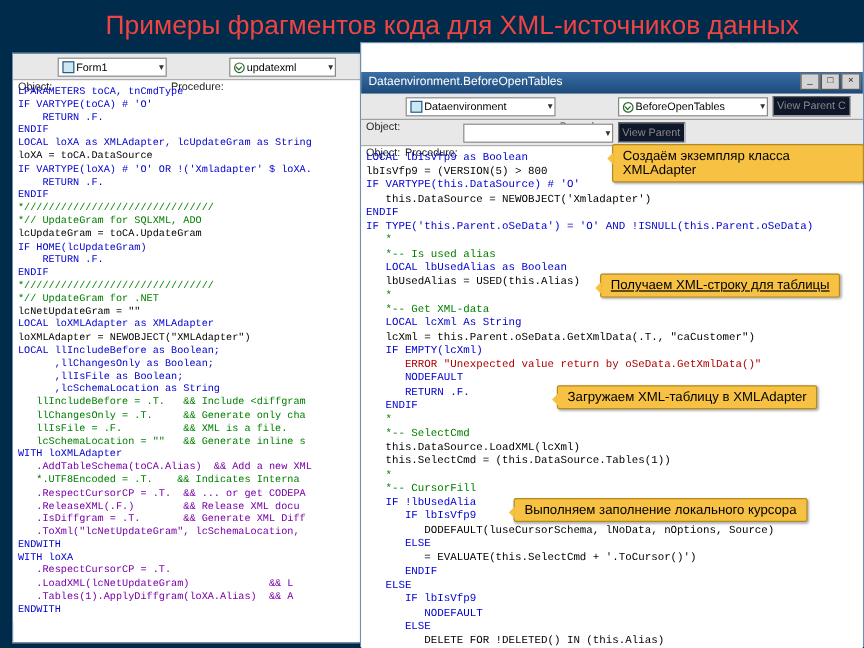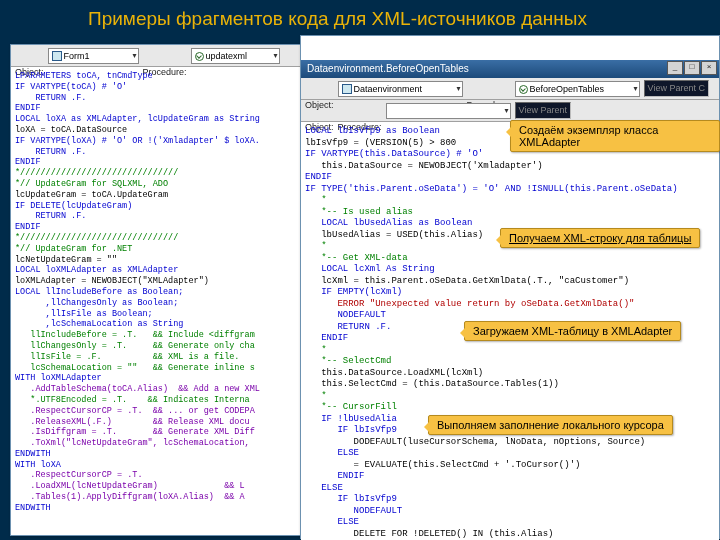--- a/index.html
+++ b/index.html
@@ -6,22 +6,22 @@
     margin: 0;
     padding: 0;
     width: 720px;
     height: 540px;
     background: #002b4a;
     font-family: "Segoe UI", Arial, sans-serif;
     position: relative;
     overflow: hidden;
   }
   .slide-title {
-    color: #eab308;
-    font-size: 19px;
+    color: #ef4444;
+    font-size: 22px;
     padding: 8px 0 8px 88px;
     font-weight: 400;
   }
   .pane {
     position: absolute;
     background: #ffffff;
     border: 1px solid #6c91b0;
     box-shadow: 1px 1px 3px rgba(0,0,0,0.3);
   }
   .pane-left {
@@ -191,21 +191,21 @@
 <span class="kw">    RETURN .F.</span>
 <span class="kw">ENDIF</span>
 <span class="kw">LOCAL loXA as XMLAdapter, lcUpdateGram as String</span>
 <span class="op">loXA = toCA.DataSource</span>
 <span class="kw">IF VARTYPE(loXA) # 'O' OR !('Xmladapter' $ loXA.</span>
 <span class="kw">    RETURN .F.</span>
 <span class="kw">ENDIF</span>
 <span class="cm">*///////////////////////////////</span>
 <span class="cm">*// UpdateGram for SQLXML, ADO</span>
 <span class="op">lcUpdateGram = toCA.UpdateGram</span>
-<span class="kw">IF DELETE(lcUpdateGram)</span>
+<span class="kw">IF HOME(lcUpdateGram)</span>
 <span class="kw">    RETURN .F.</span>
 <span class="kw">ENDIF</span>
 <span class="cm">*///////////////////////////////</span>
 <span class="cm">*// UpdateGram for .NET</span>
 <span class="op">lcNetUpdateGram = ""</span>
 <span class="kw">LOCAL loXMLAdapter as XMLAdapter</span>
 <span class="op">loXMLAdapter = NEWOBJECT("XMLAdapter")</span>
 <span class="kw">LOCAL llIncludeBefore as Boolean;</span>
 <span class="kw">      ,llChangesOnly as Boolean;</span>
 <span class="kw">      ,llIsFile as Boolean;</span>

